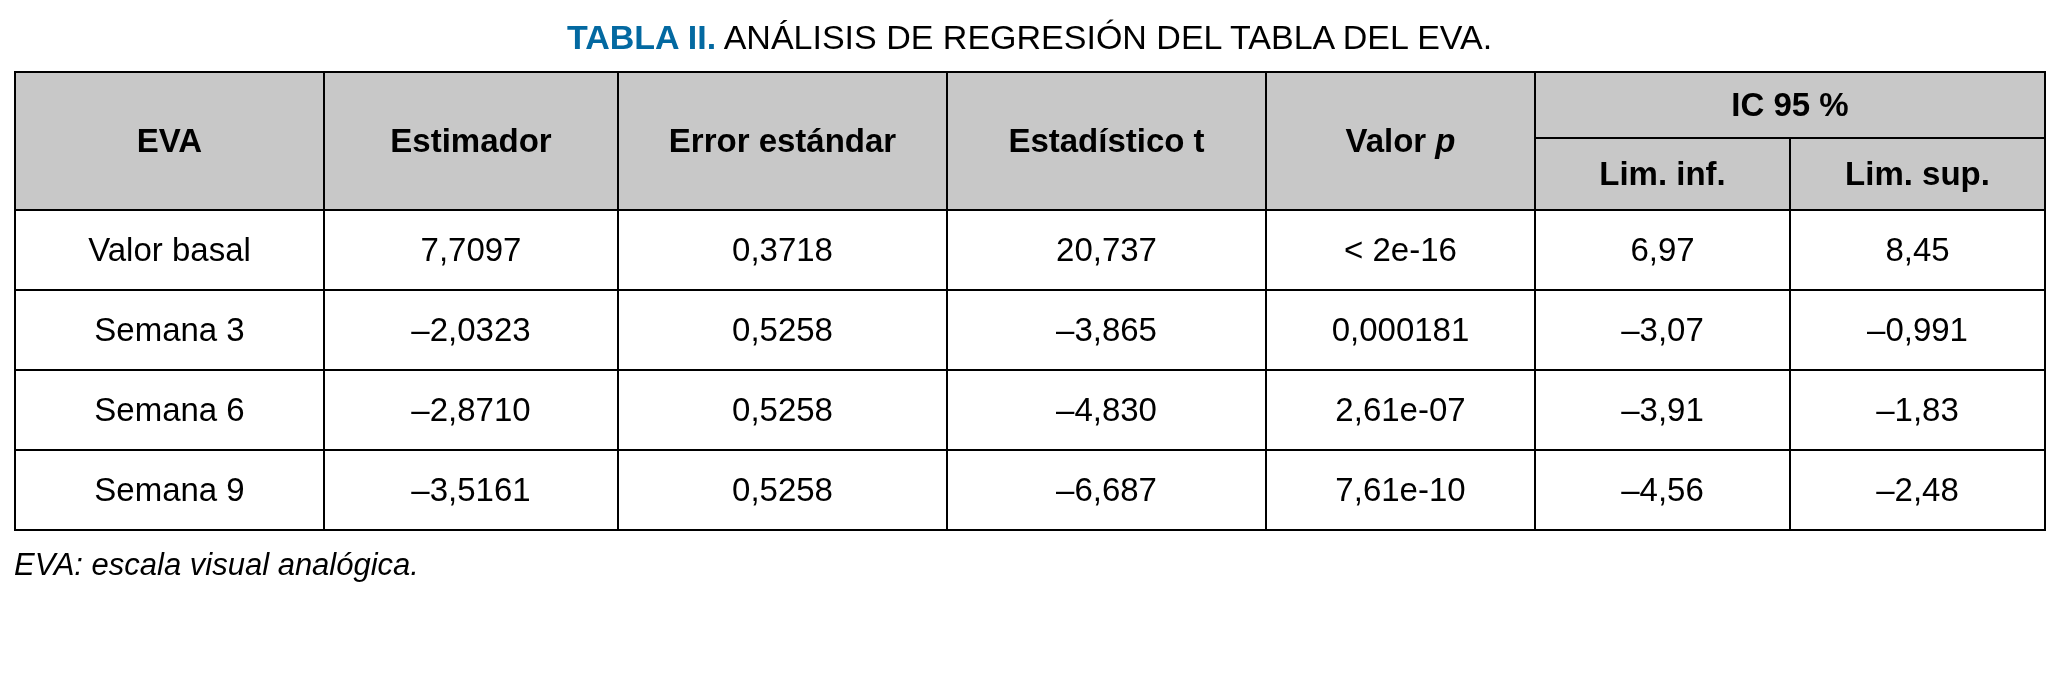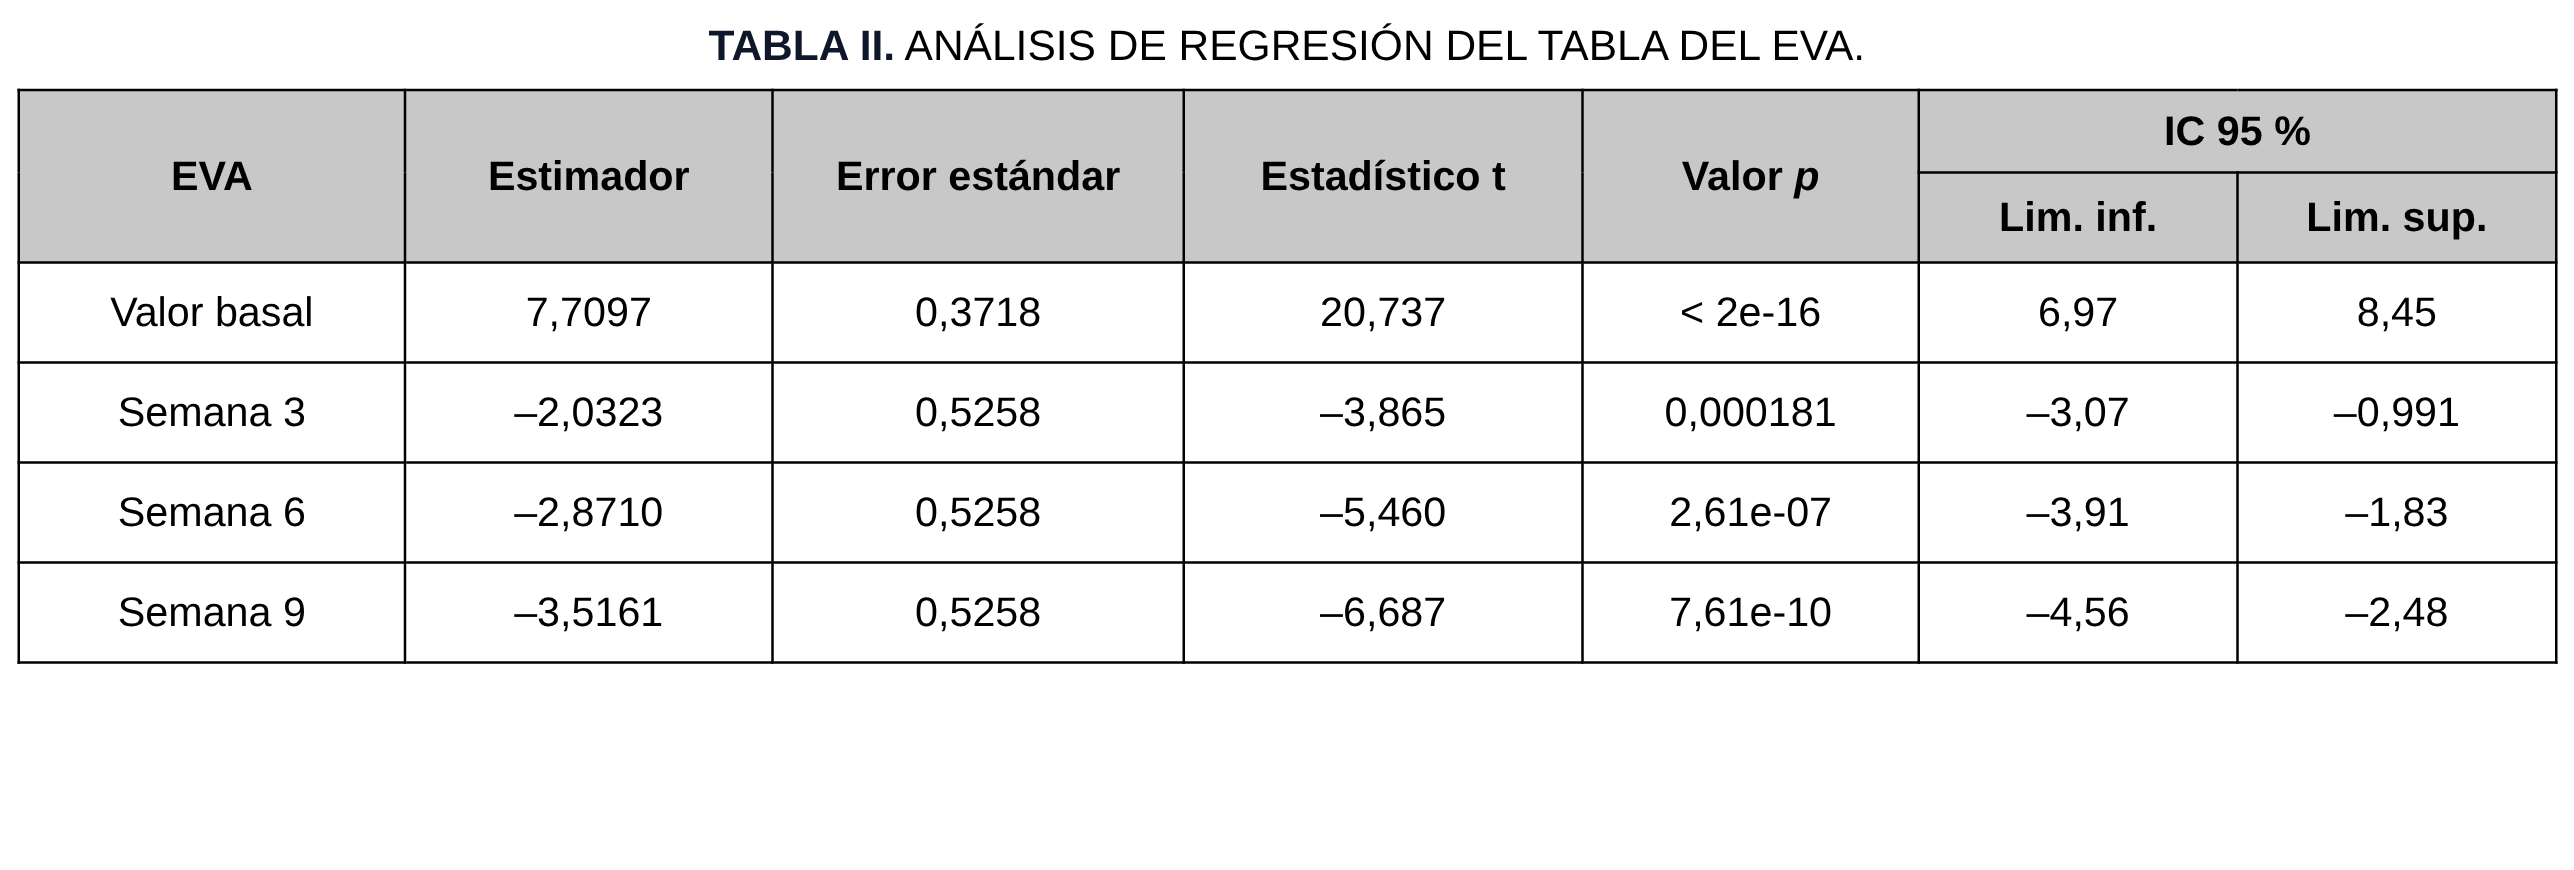--- a/index.html
+++ b/index.html
@@ -20,21 +20,21 @@
     padding: 10px 14px 0 14px;
   }
   .caption {
     text-align: center;
     font-size: 34px;
     line-height: 1.15;
     padding: 8px 0 14px 0;
     white-space: nowrap;
   }
   .caption .caption-label {
-    color: #0f172a;
+    color: #0369a1;
     font-weight: bold;
   }
   .caption .caption-text {
     color: #000000;
   }
   table.regression {
     border-collapse: collapse;
     width: 2032px;
     table-layout: fixed;
     margin: 0 auto;
@@ -114,33 +114,34 @@
         <td>0,5258</td>
         <td>–3,865</td>
         <td>0,000181</td>
         <td>–3,07</td>
         <td>–0,991</td>
       </tr>
       <tr class="row-tall">
         <td>Semana 6</td>
         <td>–2,8710</td>
         <td>0,5258</td>
-        <td>–5,460</td>
+        <td>–4,830</td>
         <td>2,61e-07</td>
         <td>–3,91</td>
         <td>–1,83</td>
       </tr>
       <tr class="row-tall">
         <td>Semana 9</td>
         <td>–3,5161</td>
         <td>0,5258</td>
         <td>–6,687</td>
         <td>7,61e-10</td>
         <td>–4,56</td>
         <td>–2,48</td>
       </tr>
     </tbody>
   </table>
 
   <div class="footnotes">
+    <div>EVA: escala visual analógica.</div>
   </div>
 
 </div>
 
 </body></html>

